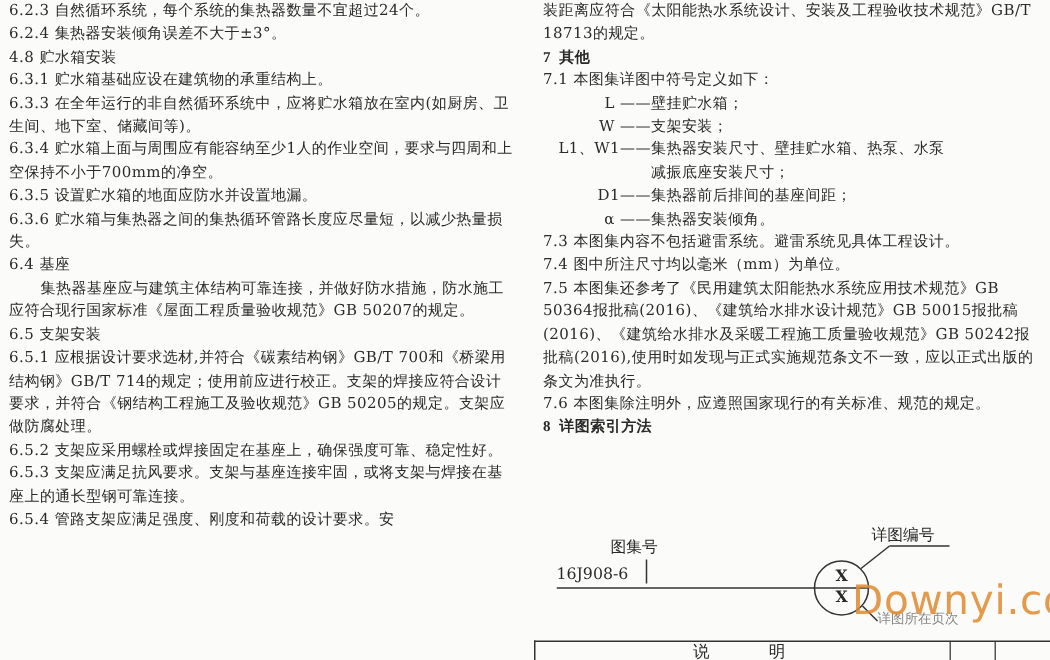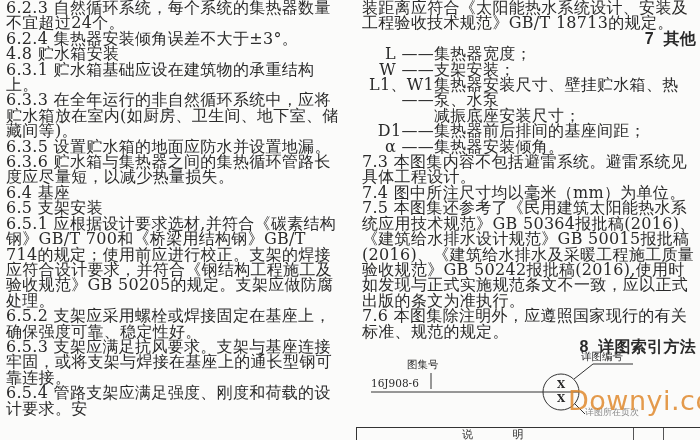--- a/index.html
+++ b/index.html
@@ -2,26 +2,26 @@
 <html><head>
 <meta charset="utf-8">
 <style>
   html, body { margin: 0; padding: 0; }
   body {
     width: 700px; height: 440px; overflow: hidden;
     background: #fbfbfa; position: relative;
     font-family: "DejaVu Serif", "Liberation Serif", serif;
     color: #2a2a2a;
   }
-  .col { position: absolute; top: 0; font-size: 16px; line-height: 15.4px; letter-spacing: 0.3px; }
+  .col { position: absolute; top: 0; font-size: 10px; line-height: 15.4px; letter-spacing: 0.3px; }
   .left { left: 6px; width: 336px; }
   .right { left: 362px; width: 334px; }
   .p { white-space: pre-wrap; margin: 0; }
   .indent { text-indent: 2.1em; }
-  .heading-bold { font-family: Liberation Sans, sans-serif; font-weight: bold; text-align: right; }
+  .heading-bold { font-family: Liberation Serif, serif; font-weight: bold; }
   .sym-row { display: flex; }
   .sym-key { width: 72px; text-align: right; flex: none; }
   .sym-val { flex: 1; }
   .sym-cont { padding-left: 72px; }
   .diagram { position: absolute; left: 360px; top: 358px; width: 340px; height: 60px; margin-left: 11px; }
   .diagram svg { position: absolute; left: 0; top: 0; }
   .diag-label { position: absolute; font-size: 10.5px; color: #2a2a2a; }
   .watermark {
     position: absolute; left: 568px; top: 385px;
     font-family: "DejaVu Sans", "Liberation Sans", sans-serif;
@@ -35,36 +35,39 @@
 </style>
 </head>
 <body>
 
 <div class="col left">
   <p class="p">6.2.3 自然循环系统，每个系统的集热器数量不宜超过24个。</p>
   <p class="p">6.2.4 集热器安装倾角误差不大于±3°。</p>
   <p class="p">4.8 贮水箱安装</p>
   <p class="p">6.3.1 贮水箱基础应设在建筑物的承重结构上。</p>
   <p class="p">6.3.3 在全年运行的非自然循环系统中，应将贮水箱放在室内(如厨房、卫生间、地下室、储藏间等)。</p>
+  <p class="p">6.3.4 贮水箱上面与周围应有能容纳至少1人的作业空间，要求与四周和上空保持不小于700mm的净空。</p>
   <p class="p">6.3.5 设置贮水箱的地面应防水并设置地漏。</p>
   <p class="p">6.3.6 贮水箱与集热器之间的集热循环管路长度应尽量短，以减少热量损失。</p>
   <p class="p">6.4 基座</p>
+  <p class="p indent">集热器基座应与建筑主体结构可靠连接，并做好防水措施，防水施工应符合现行国家标准《屋面工程质量验收规范》GB 50207的规定。</p>
   <p class="p">6.5 支架安装</p>
   <p class="p">6.5.1 应根据设计要求选材,并符合《碳素结构钢》GB/T 700和《桥梁用结构钢》GB/T 714的规定；使用前应进行校正。支架的焊接应符合设计要求，并符合《钢结构工程施工及验收规范》GB 50205的规定。支架应做防腐处理。</p>
   <p class="p">6.5.2 支架应采用螺栓或焊接固定在基座上，确保强度可靠、稳定性好。</p>
   <p class="p">6.5.3 支架应满足抗风要求。支架与基座连接牢固，或将支架与焊接在基座上的通长型钢可靠连接。</p>
   <p class="p">6.5.4 管路支架应满足强度、刚度和荷载的设计要求。安</p>
 </div>
 
 <div class="col right">
   <p class="p">装距离应符合《太阳能热水系统设计、安装及工程验收技术规范》GB/T 18713的规定。</p>
   <p class="p heading-bold">7  其他</p>
+  <p class="p">7.1 本图集详图中符号定义如下：</p>
   <div class="sym-row">
     <span class="sym-key">L ——</span>
-    <span class="sym-val">集热器宽度；</span>
+    <span class="sym-val">壁挂贮水箱；</span>
   </div>
   <div class="sym-row">
     <span class="sym-key">W ——</span>
     <span class="sym-val">支架安装；</span>
   </div>
   <div class="sym-row">
     <span class="sym-key">L1、W1——</span>
     <span class="sym-val">集热器安装尺寸、壁挂贮水箱、热泵、水泵</span>
   </div>
   <div class="sym-cont">减振底座安装尺寸；</div>

